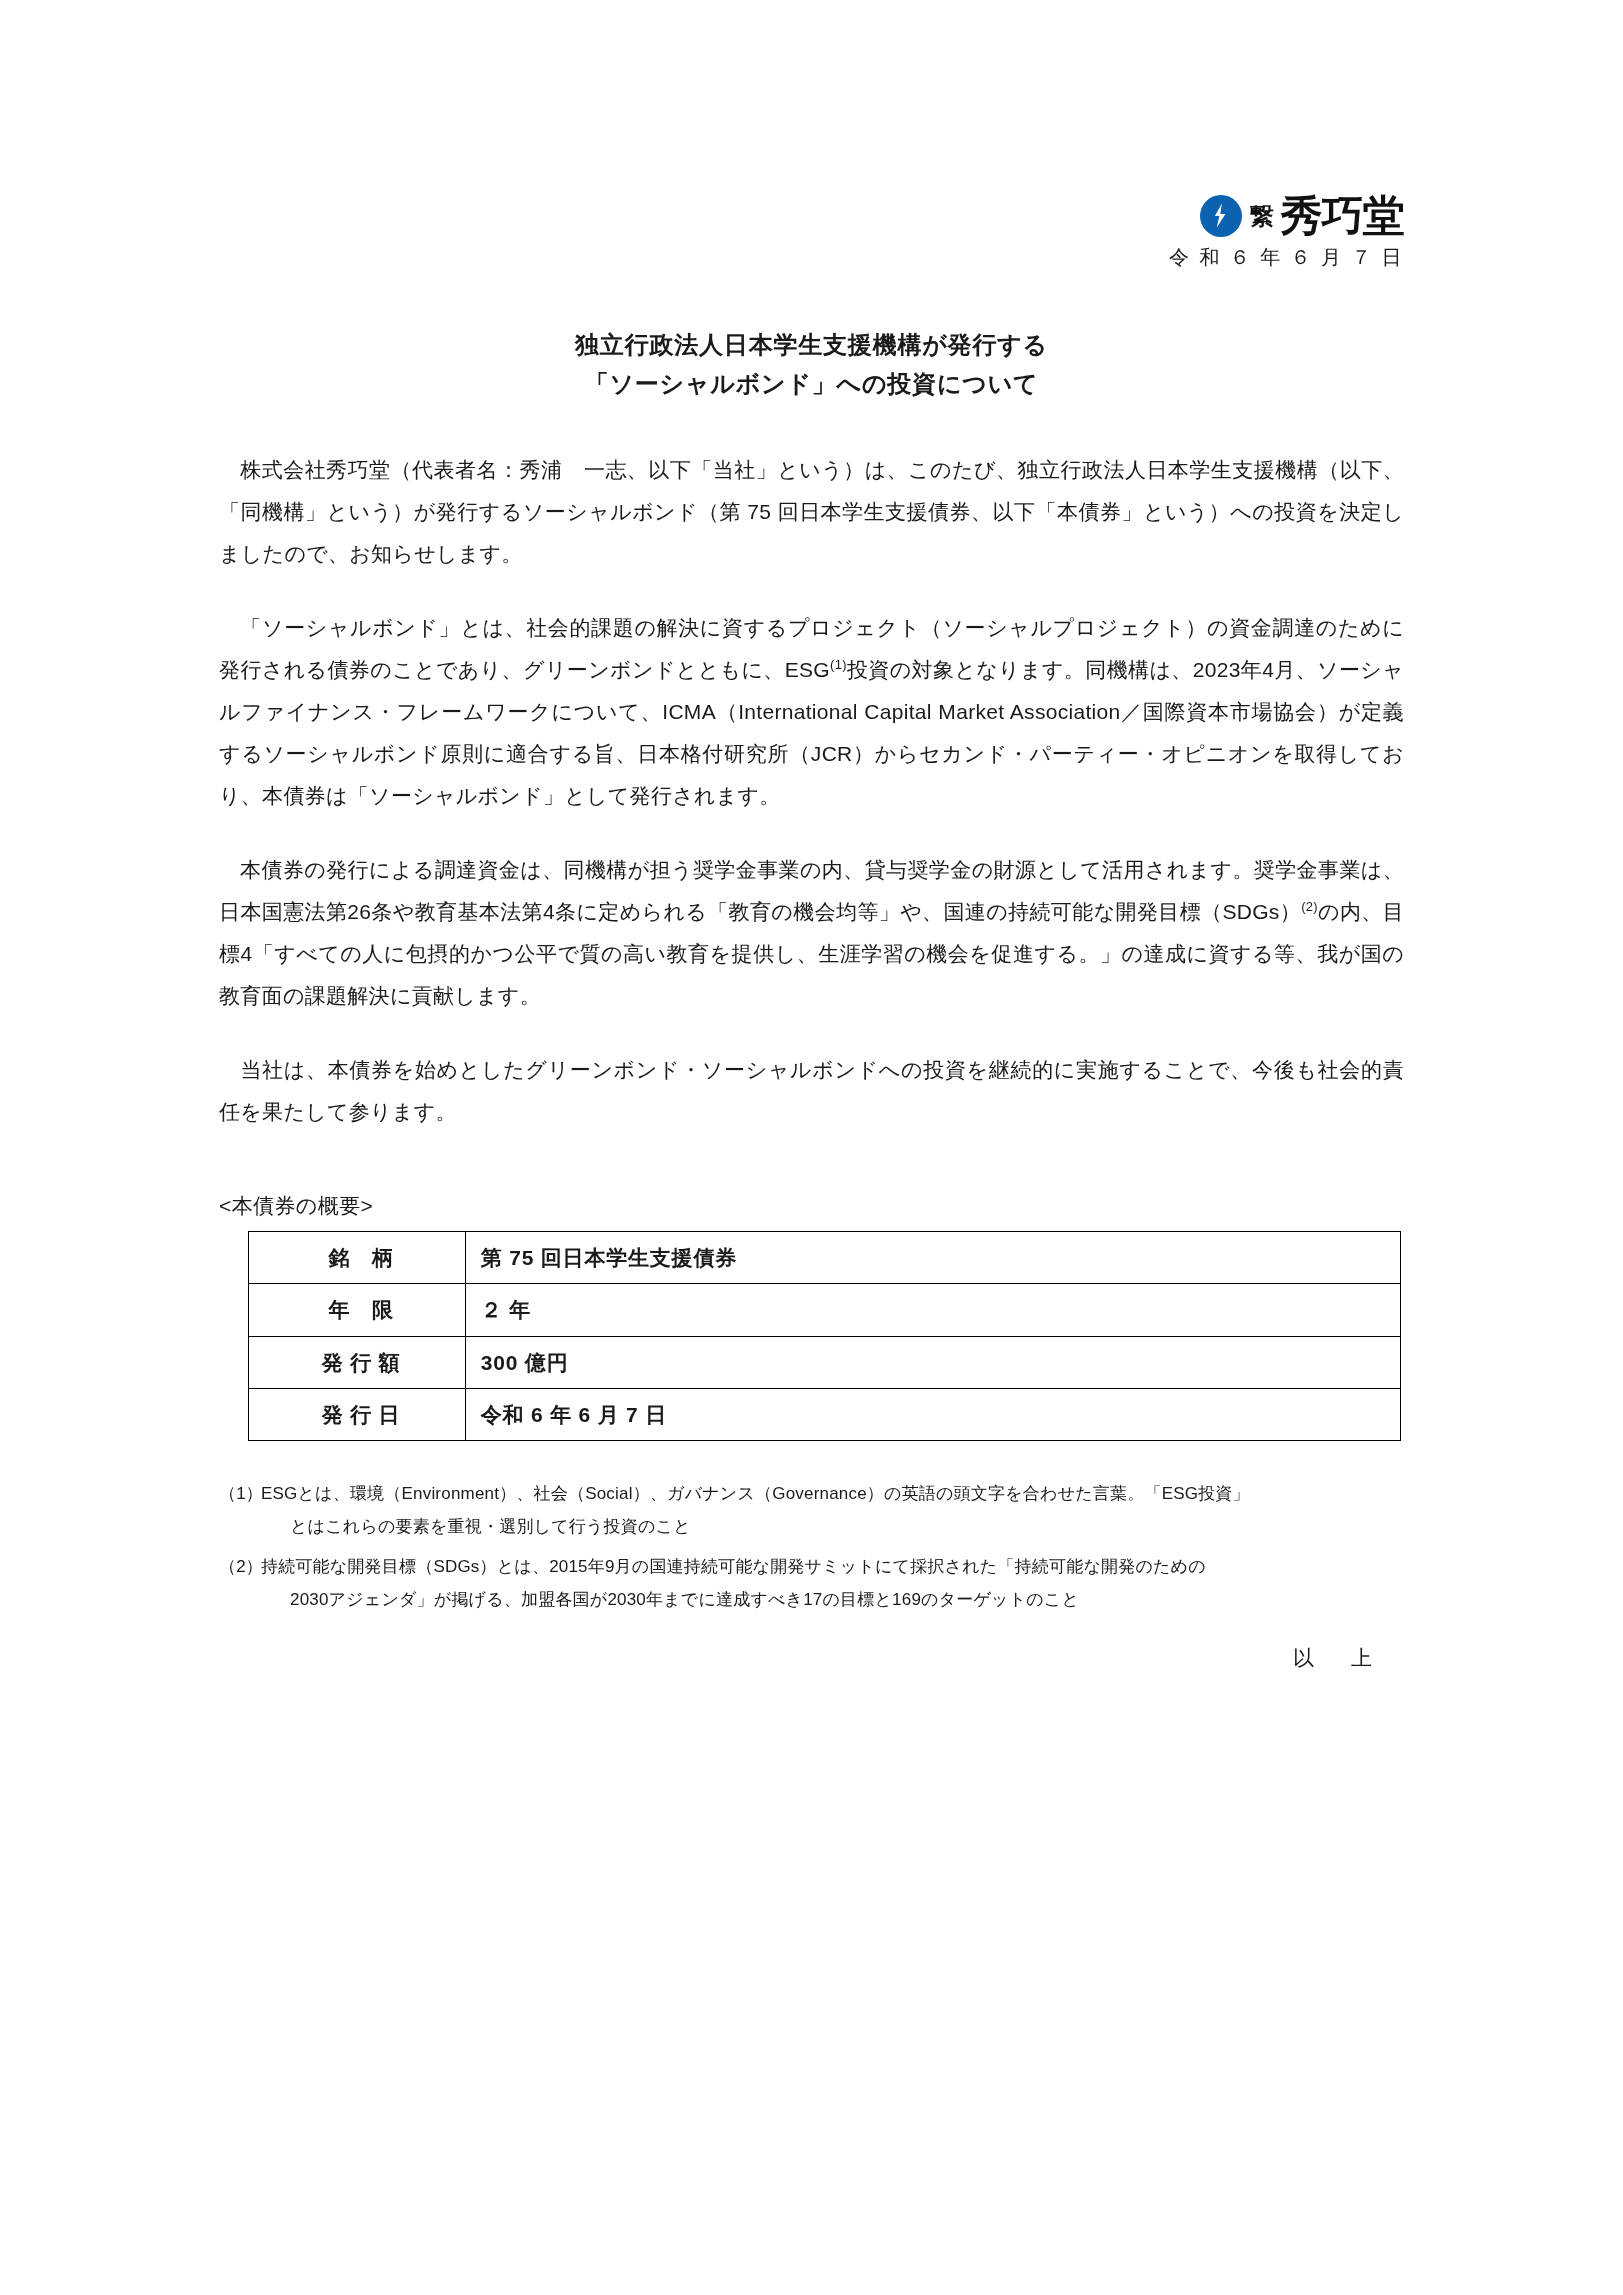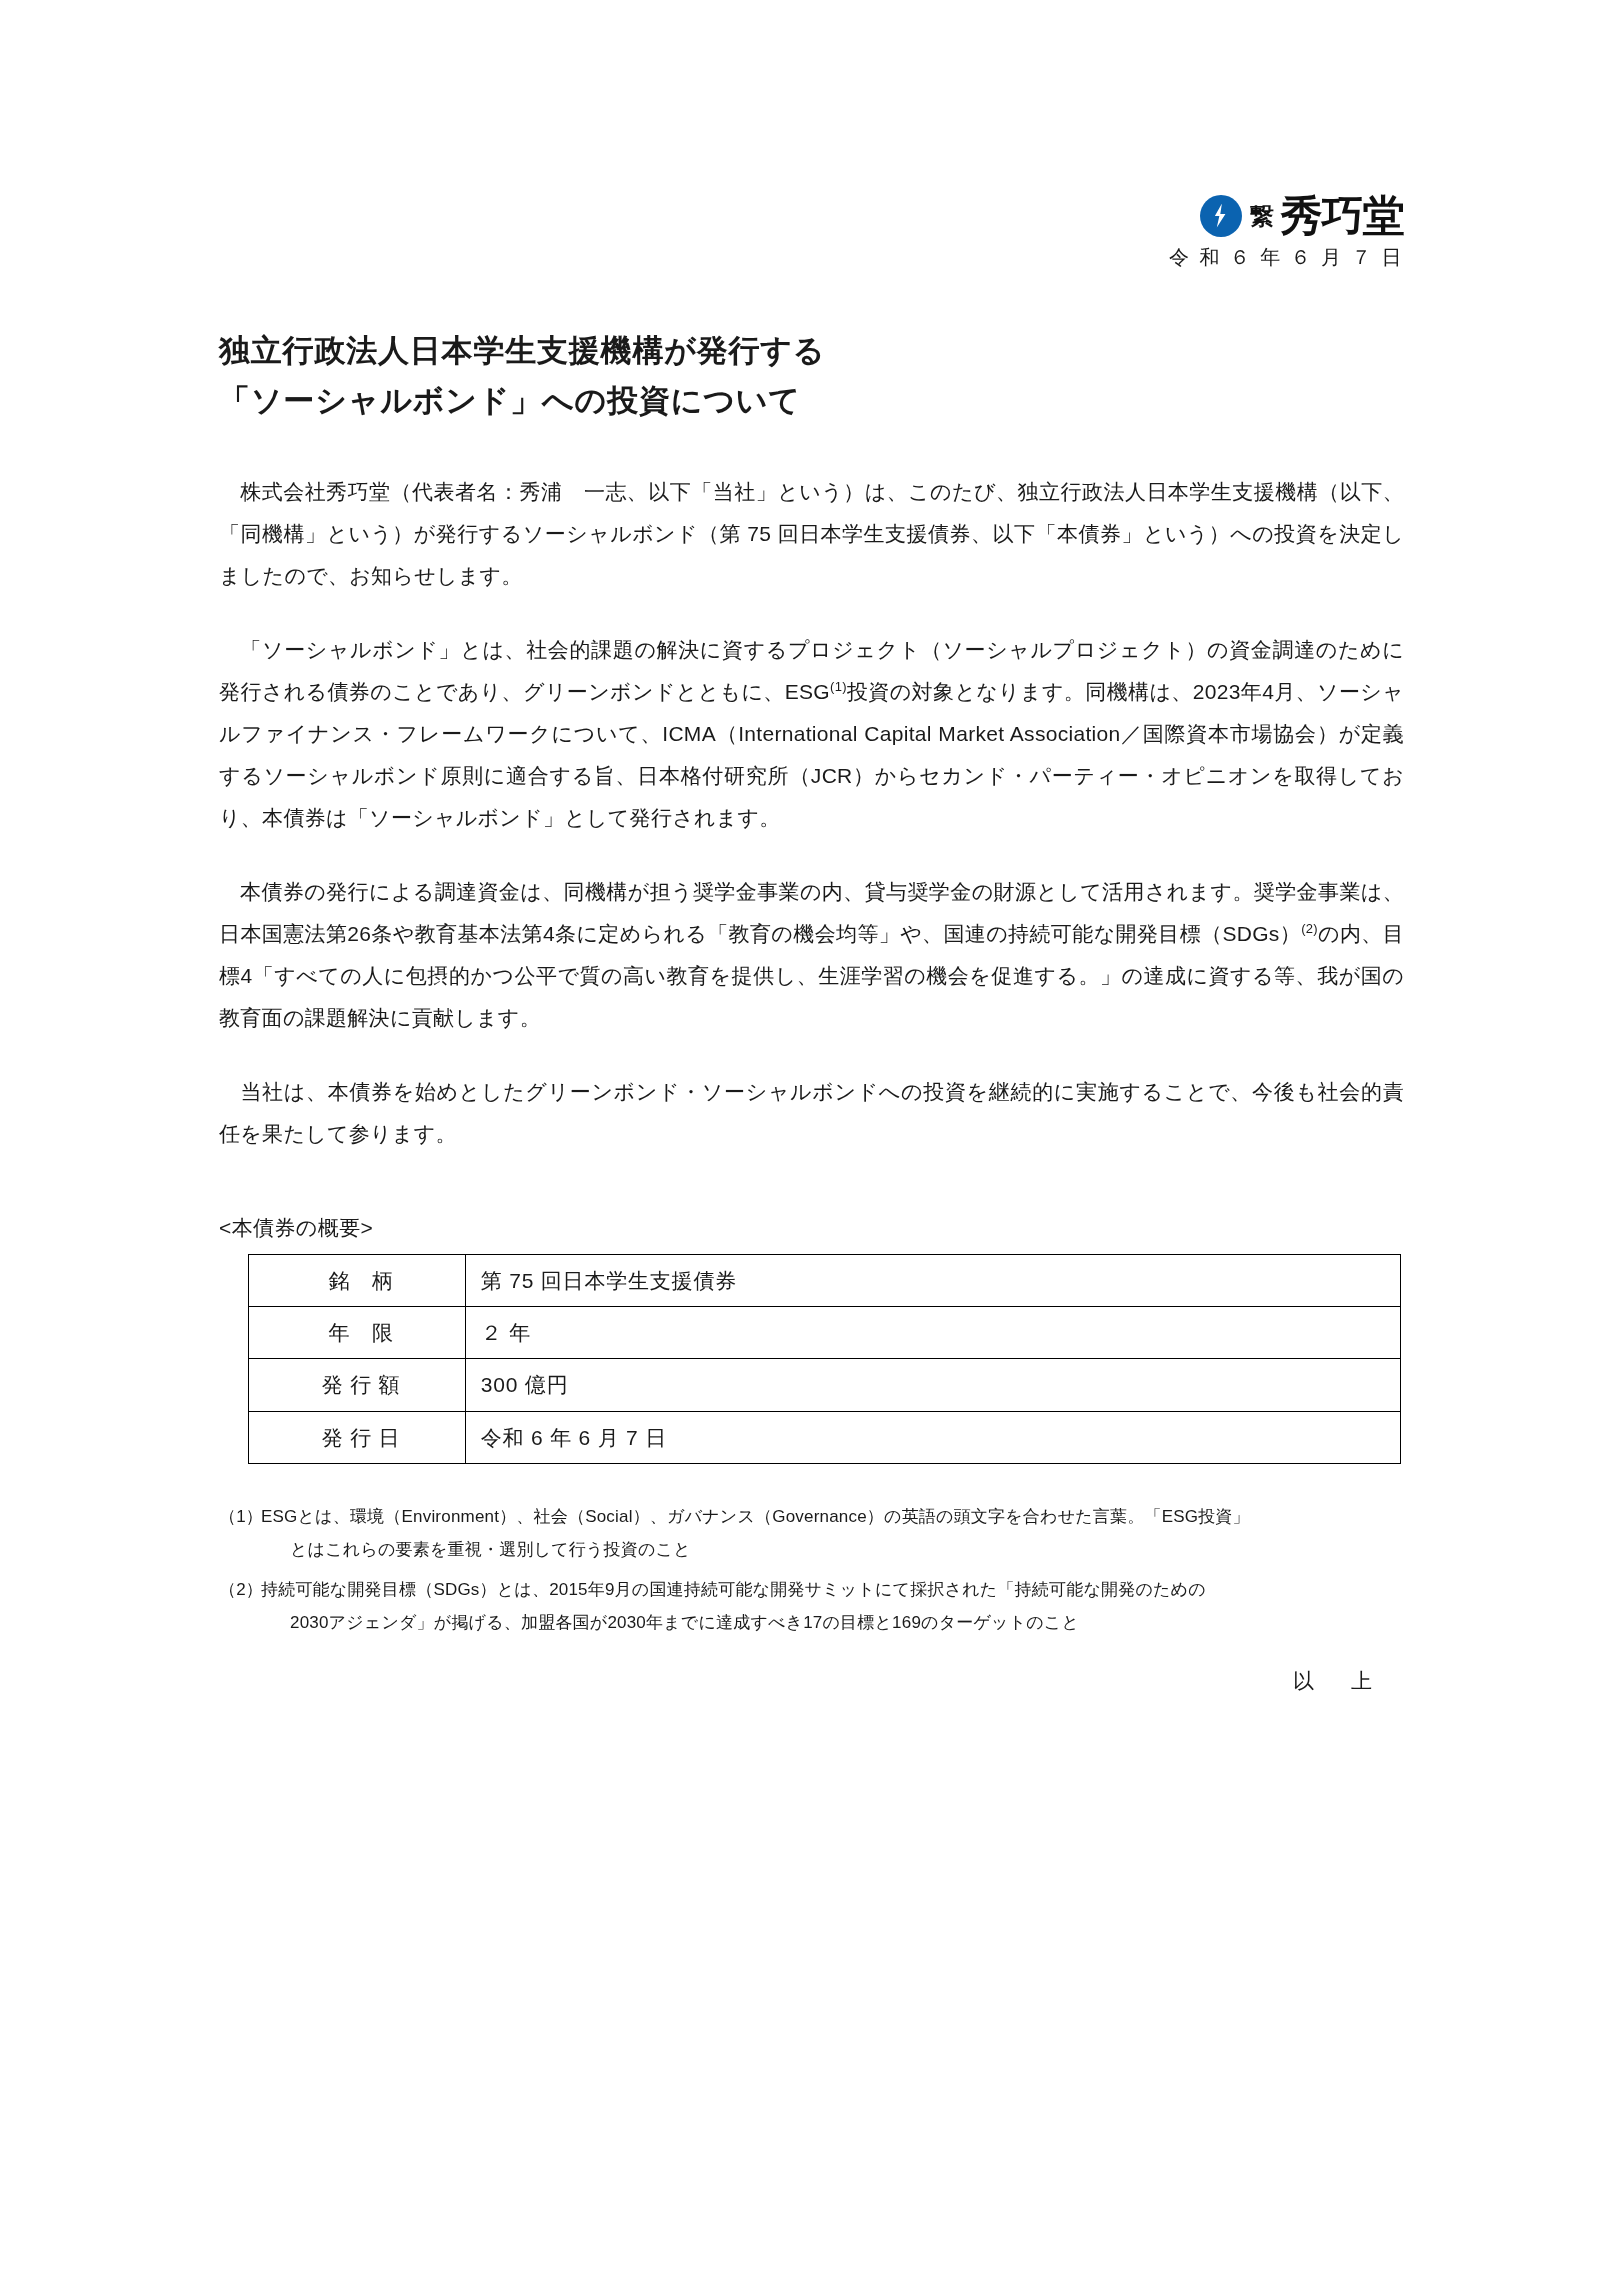--- a/index.html
+++ b/index.html
@@ -76,23 +76,23 @@
   }
 
   .date-line {
     text-align: right;
     font-size: 20px;
     letter-spacing: 2.4px;
   }
 
   
   .title-block {
-    text-align: left;
+    text-align: center;
     margin-top: 55px;
-    font-size: 31px;
+    font-size: 24px;
     font-weight: bold;
     line-height: 1.62;
     letter-spacing: 0.8px;
   }
 
   
   .para {
     font-size: 21px;
     line-height: 2.0;
     letter-spacing: 0.3px;
@@ -111,20 +111,21 @@
   .table-label {
     font-size: 21px;
     margin-top: 59px;
     letter-spacing: 0.4px;
   }
   table.bond {
     border-collapse: collapse;
     margin-top: 11.4px;
     margin-left: 29px;
     width: 1153px;
+    font-weight: bold;
   }
   table.bond td {
     border: 1.3px solid #000;
     font-size: 21px;
     padding: 12px 14.6px;
     letter-spacing: 0.8px;
     line-height: 1.3;
   }
   td.key {
     width: 187px;

